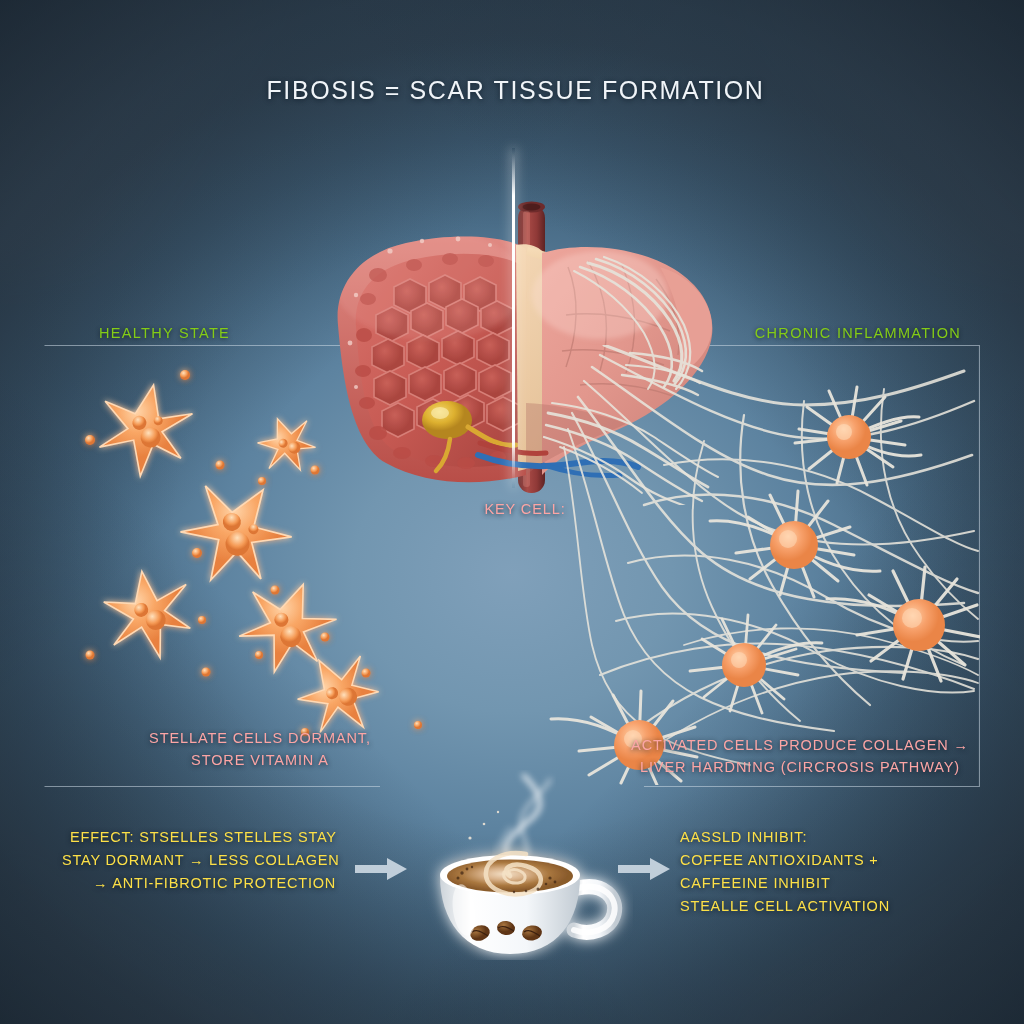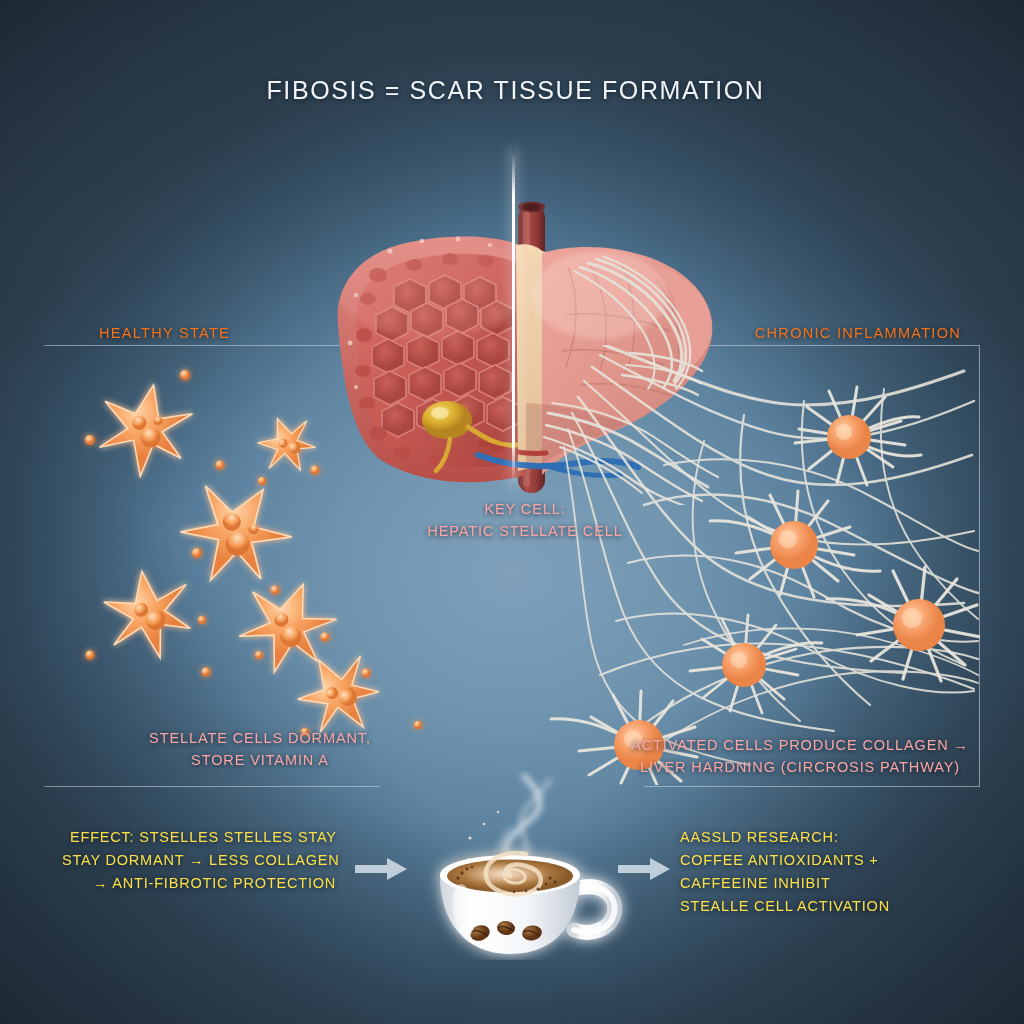--- a/index.html
+++ b/index.html
@@ -34,21 +34,21 @@
   .ray3{left:-10px;bottom:-40px;width:300px;height:260px;
         background:linear-gradient(30deg, rgba(190,160,160,.35), rgba(190,160,160,0) 60%);}
   .ray4{right:-10px;bottom:-40px;width:300px;height:260px;
         background:linear-gradient(330deg, rgba(190,160,160,.35), rgba(190,160,160,0) 60%);}
 
   
   .title{position:absolute;left:0;right:0;top:76px;text-align:center;
     color:#f0f4f8;font-size:25px;letter-spacing:1.6px;font-weight:400;
     text-shadow:0 1px 5px rgba(10,22,34,.75);padding-left:7px;}
 
-  .panel-label{position:absolute;color:#f97316;font-size:14.5px;letter-spacing:1.3px;
+  .panel-label{position:absolute;color:#84cc16;font-size:14.5px;letter-spacing:1.3px;
     text-shadow:0 1px 4px rgba(10,22,34,.8);}
   .label-healthy{left:99px;top:325px;}
   .label-chronic{right:63px;top:325px;text-align:center;}
 
   .caption{position:absolute;color:#fca5a5;font-size:14.5px;letter-spacing:.9px;
     line-height:22px;text-align:center;text-shadow:0 1px 5px rgba(10,22,34,.85);}
   .cap-key{left:380px;top:498px;width:290px;}
   .cap-left{left:95px;top:727px;width:330px;}
   .cap-right{left:620px;top:727px;width:360px;margin-top:7px;}
 
@@ -571,39 +571,38 @@
     <path d="M0,7 L32,7 L32,0 L52,11 L32,22 L32,15 L0,15 Z" fill="rgba(214,224,234,.85)"></path>
   </svg>
 
   <div class="title">FIBOSIS = SCAR TISSUE FORMATION</div>
 
   <div class="panel-label label-healthy">HEALTHY STATE</div>
   <div class="panel-label label-chronic">CHRONIC INFLAMMATION</div>
 
   <div class="caption cap-key">
     <div>KEY CELL:</div>
-    <div>HEPATIC STELLATE CELL</div>
   </div>
 
   <div class="caption cap-left">
     <div>STELLATE CELLS DORMANT,</div>
     <div>STORE VITAMIN A</div>
   </div>
 
   <div class="caption cap-right">
     <div>ACTIVATED CELLS PRODUCE COLLAGEN →</div>
     <div>LIVER HARDNING (CIRCROSIS PATHWAY)</div>
   </div>
 
   <div class="footer-block foot-left">
     <div class="l1">EFFECT: STSELLES STELLES STAY</div>
     <div class="l2">STAY DORMANT → LESS COLLAGEN</div>
     <div class="l3">→ ANTI-FIBROTIC PROTECTION</div>
   </div>
 
   <div class="footer-block foot-right">
-    <div>AASSLD RESEARCH:</div>
+    <div>AASSLD INHIBIT:</div>
     <div>COFFEE ANTIOXIDANTS +</div>
     <div>CAFFEEINE INHIBIT</div>
     <div>STEALLE CELL ACTIVATION</div>
   </div>
 
 </div>
 
 </body></html>

